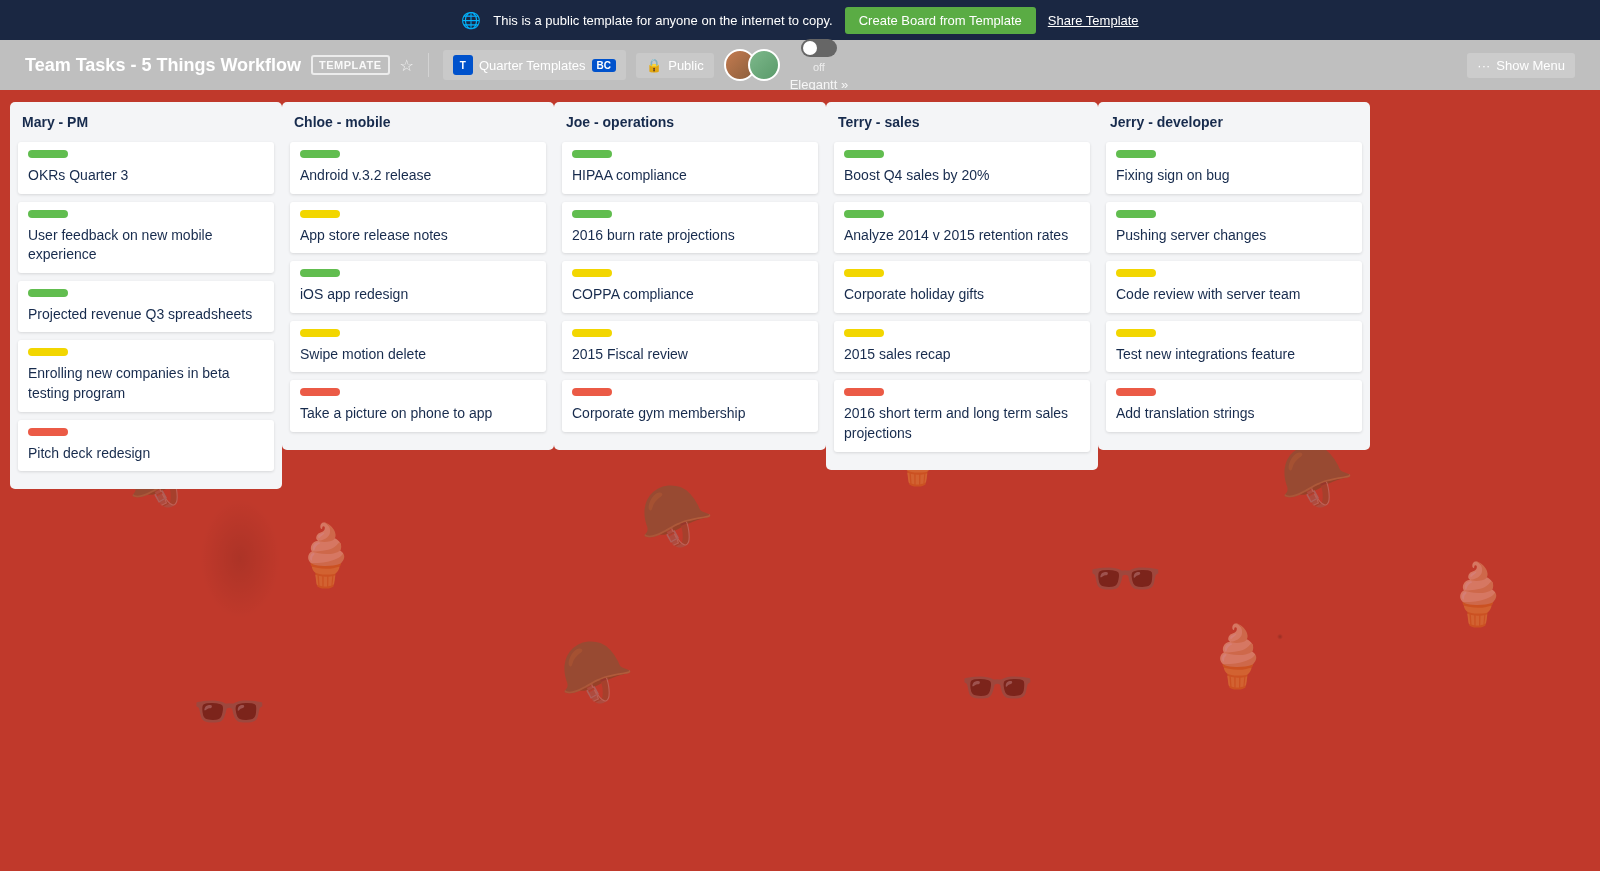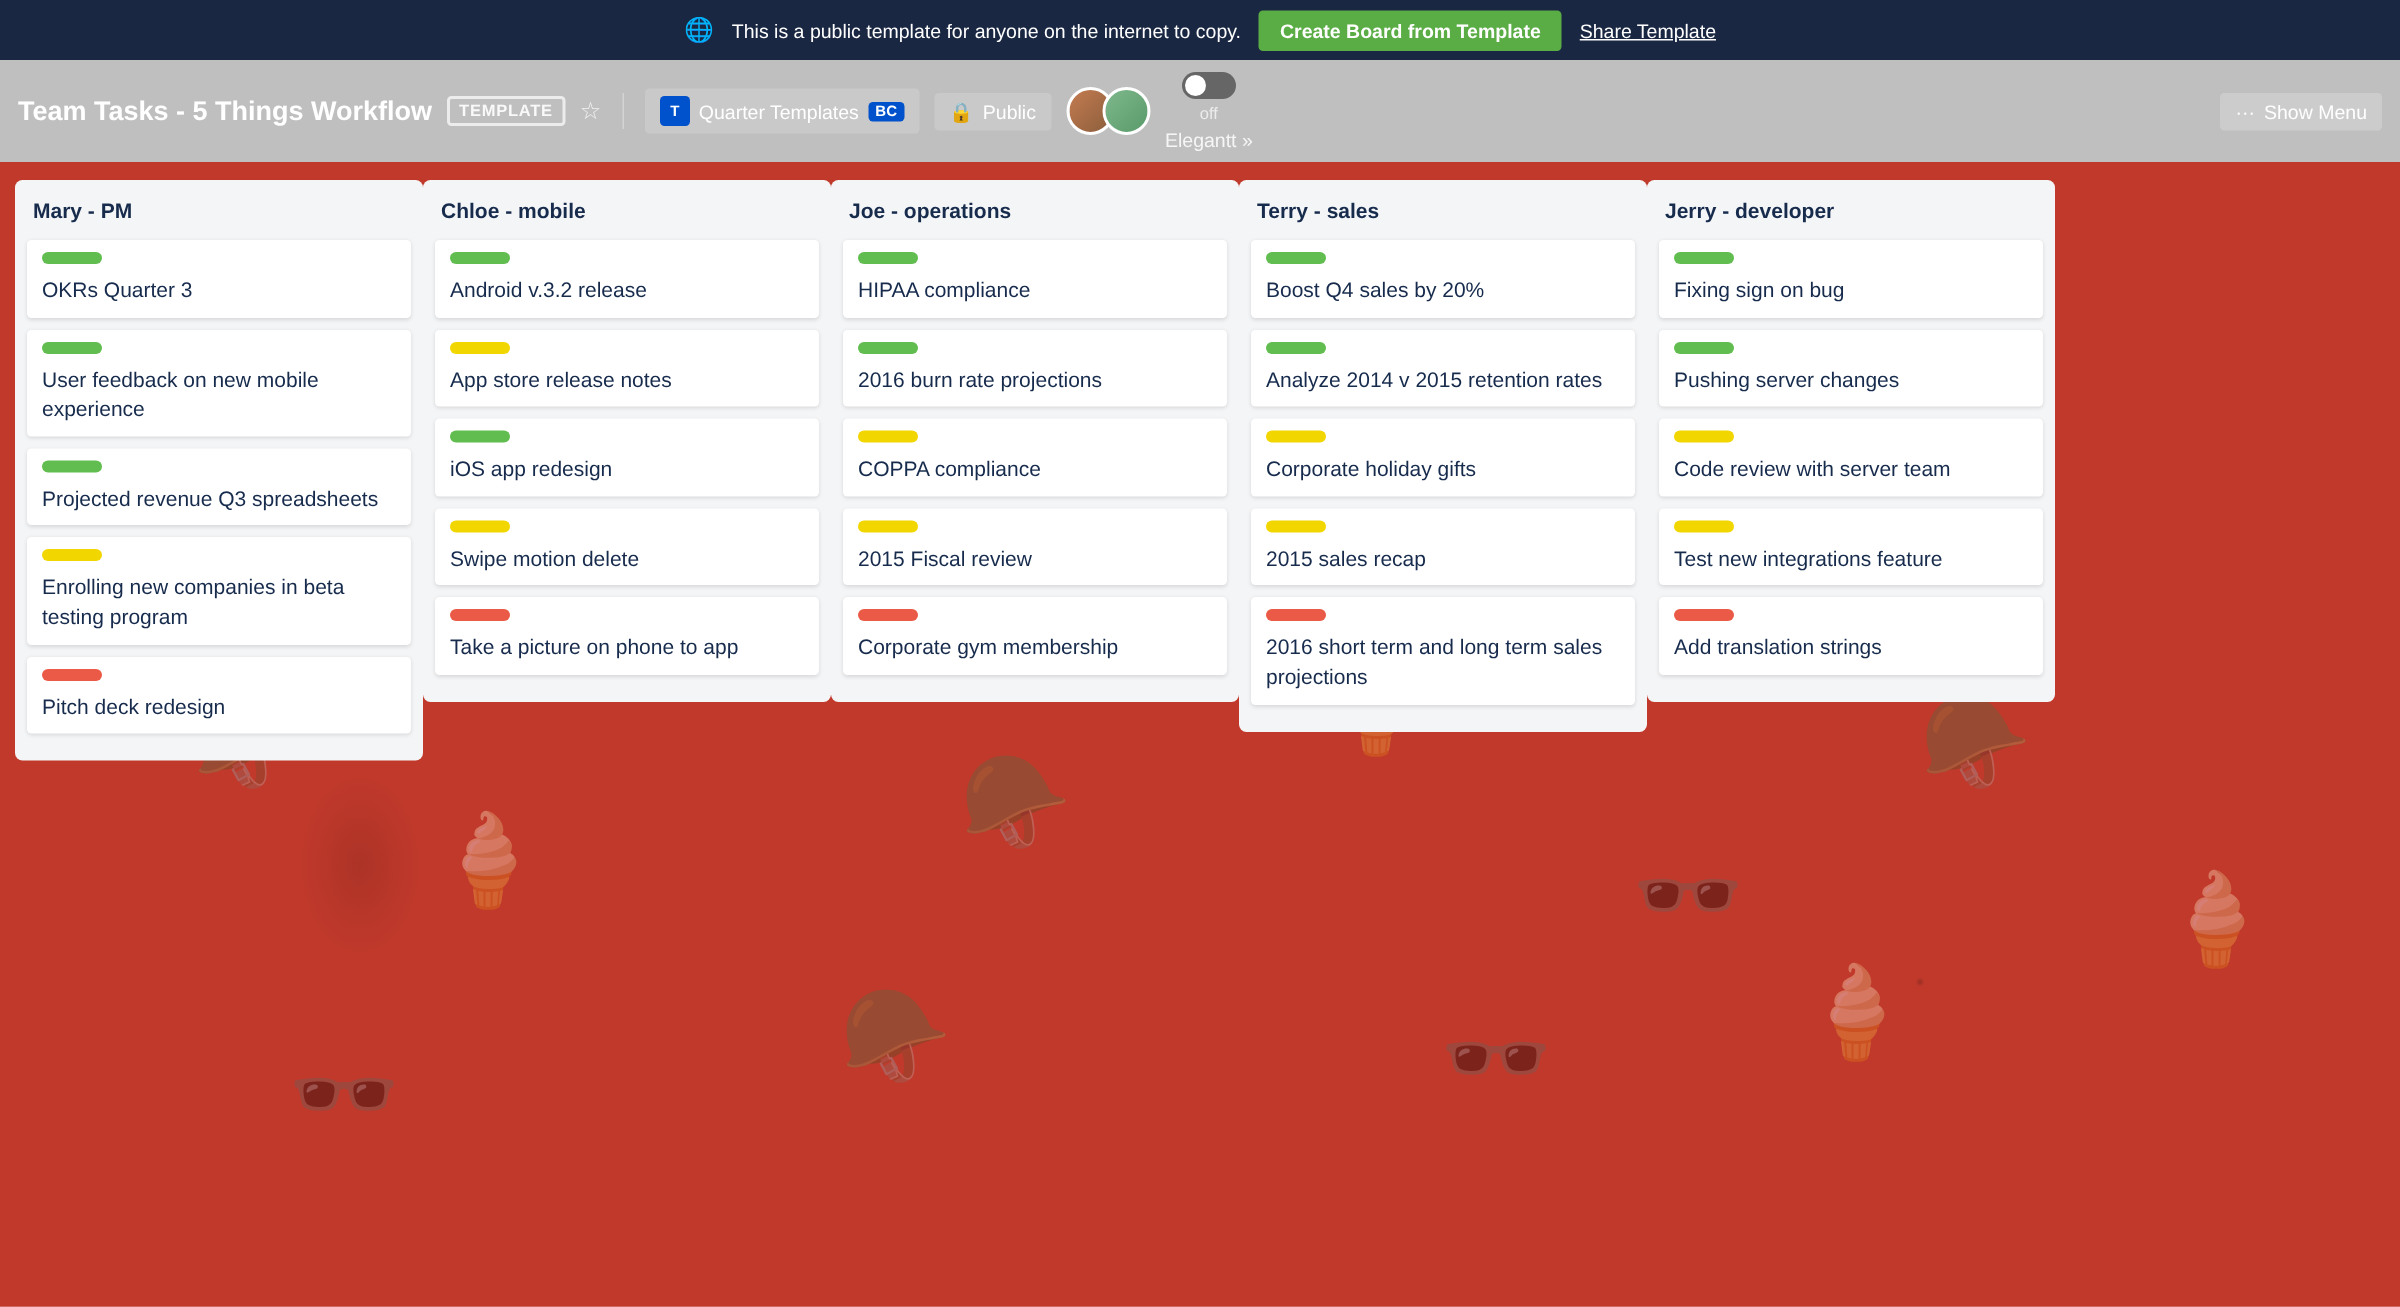--- a/index.html
+++ b/index.html
@@ -18,39 +18,39 @@
       font-size: 13px;
     }
     .notification-bar .globe-icon { color: #5aac44; font-size: 16px; }
     .btn-create-board {
       background: #5aac44;
       color: #fff;
       border: none;
       border-radius: 3px;
       padding: 6px 14px;
       font-size: 13px;
-      font-weight: bold;
+      font-weight: normal;
       cursor: pointer;
     }
     .btn-share {
       color: #fff;
       text-decoration: underline;
       background: none;
       border: none;
       cursor: pointer;
       font-size: 13px;
     }
 
     
     .header-bar {
       background: rgba(0,0,0,0.25);
       display: flex;
       align-items: center;
-      padding: 0 12px;
-      height: 68px;
+      padding: 0 25px;
+      height: 50px;
       gap: 10px;
       backdrop-filter: blur(2px);
     }
     .board-title {
       color: #fff;
       font-weight: bold;
       font-size: 18px;
       white-space: nowrap;
     }
     .badge-template {

